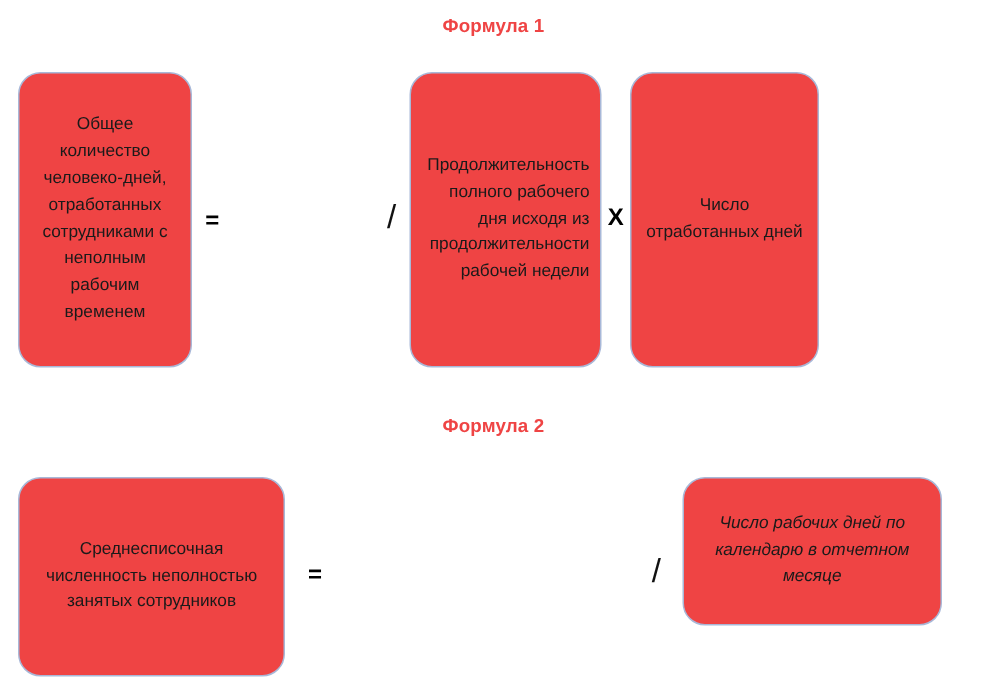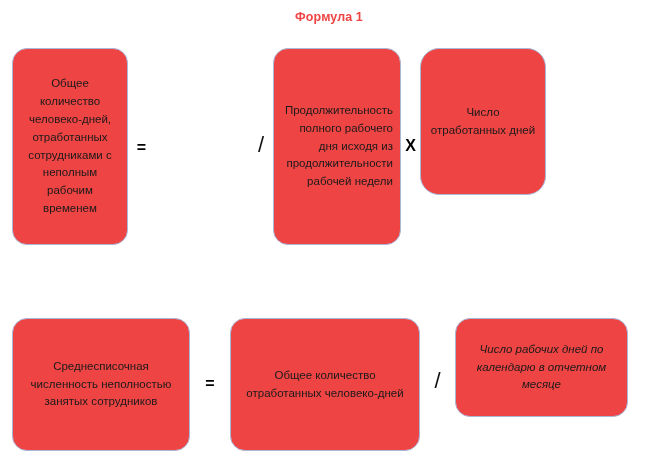--- a/index.html
+++ b/index.html
@@ -55,21 +55,21 @@
   }
   .box span {
     display: block;
     width: 100%;
   }
 
   
   #box-r1-0 { left: 12px;  top: 2px;  width: 116px; height: 197px; }
   #box-r1-1 { left: 155px; top: 2px;  width: 94px;  height: 197px; }
   #box-r1-2 { left: 273px; top: 2px;  width: 128px; height: 197px; text-align: right; }
-  #box-r1-3 { left: 420px; top: 2px;  width: 126px; height: 147px; border-radius: 19px; }
+  #box-r1-3 { left: 420px; top: 2px;  width: 126px; height: 197px; }
 
   
   #box-r2-0 { left: 12px;  top: 2px;  width: 178px; height: 133px; }
   #box-r2-1 { left: 230px; top: 2px;  width: 190px; height: 133px; }
   #box-r2-2 { left: 455px; top: 2px;  width: 173px; height: 99px; font-style: italic; }
 
   .operator {
     position: absolute;
     font-size: 16px;
     font-weight: bold;
@@ -110,31 +110,29 @@
       <span>Продолжительность полного рабочего дня исходя из продолжительности рабочей недели</span>
     </div>
 
     <div class="operator" id="op-r1-2">X</div>
 
     <div class="box" id="box-r1-3">
       <span>Число отработанных дней</span>
     </div>
   </div>
 
+  <div class="formula-title" id="title-2">Формула 2</div>
 
   <div class="row" id="row-2">
     <div class="box" id="box-r2-0">
       <span>Среднесписочная численность неполностью занятых сотрудников</span>
     </div>
 
     <div class="operator" id="op-r2-0">=</div>
 
-    <div class="box" id="box-r2-1">
-      <span>Общее количество отработанных человеко-дней</span>
-    </div>
 
     <div class="operator slash" id="op-r2-1">/</div>
 
     <div class="box" id="box-r2-2">
       <span>Число рабочих дней по календарю в отчетном месяце</span>
     </div>
   </div>
 
 </div>
 

